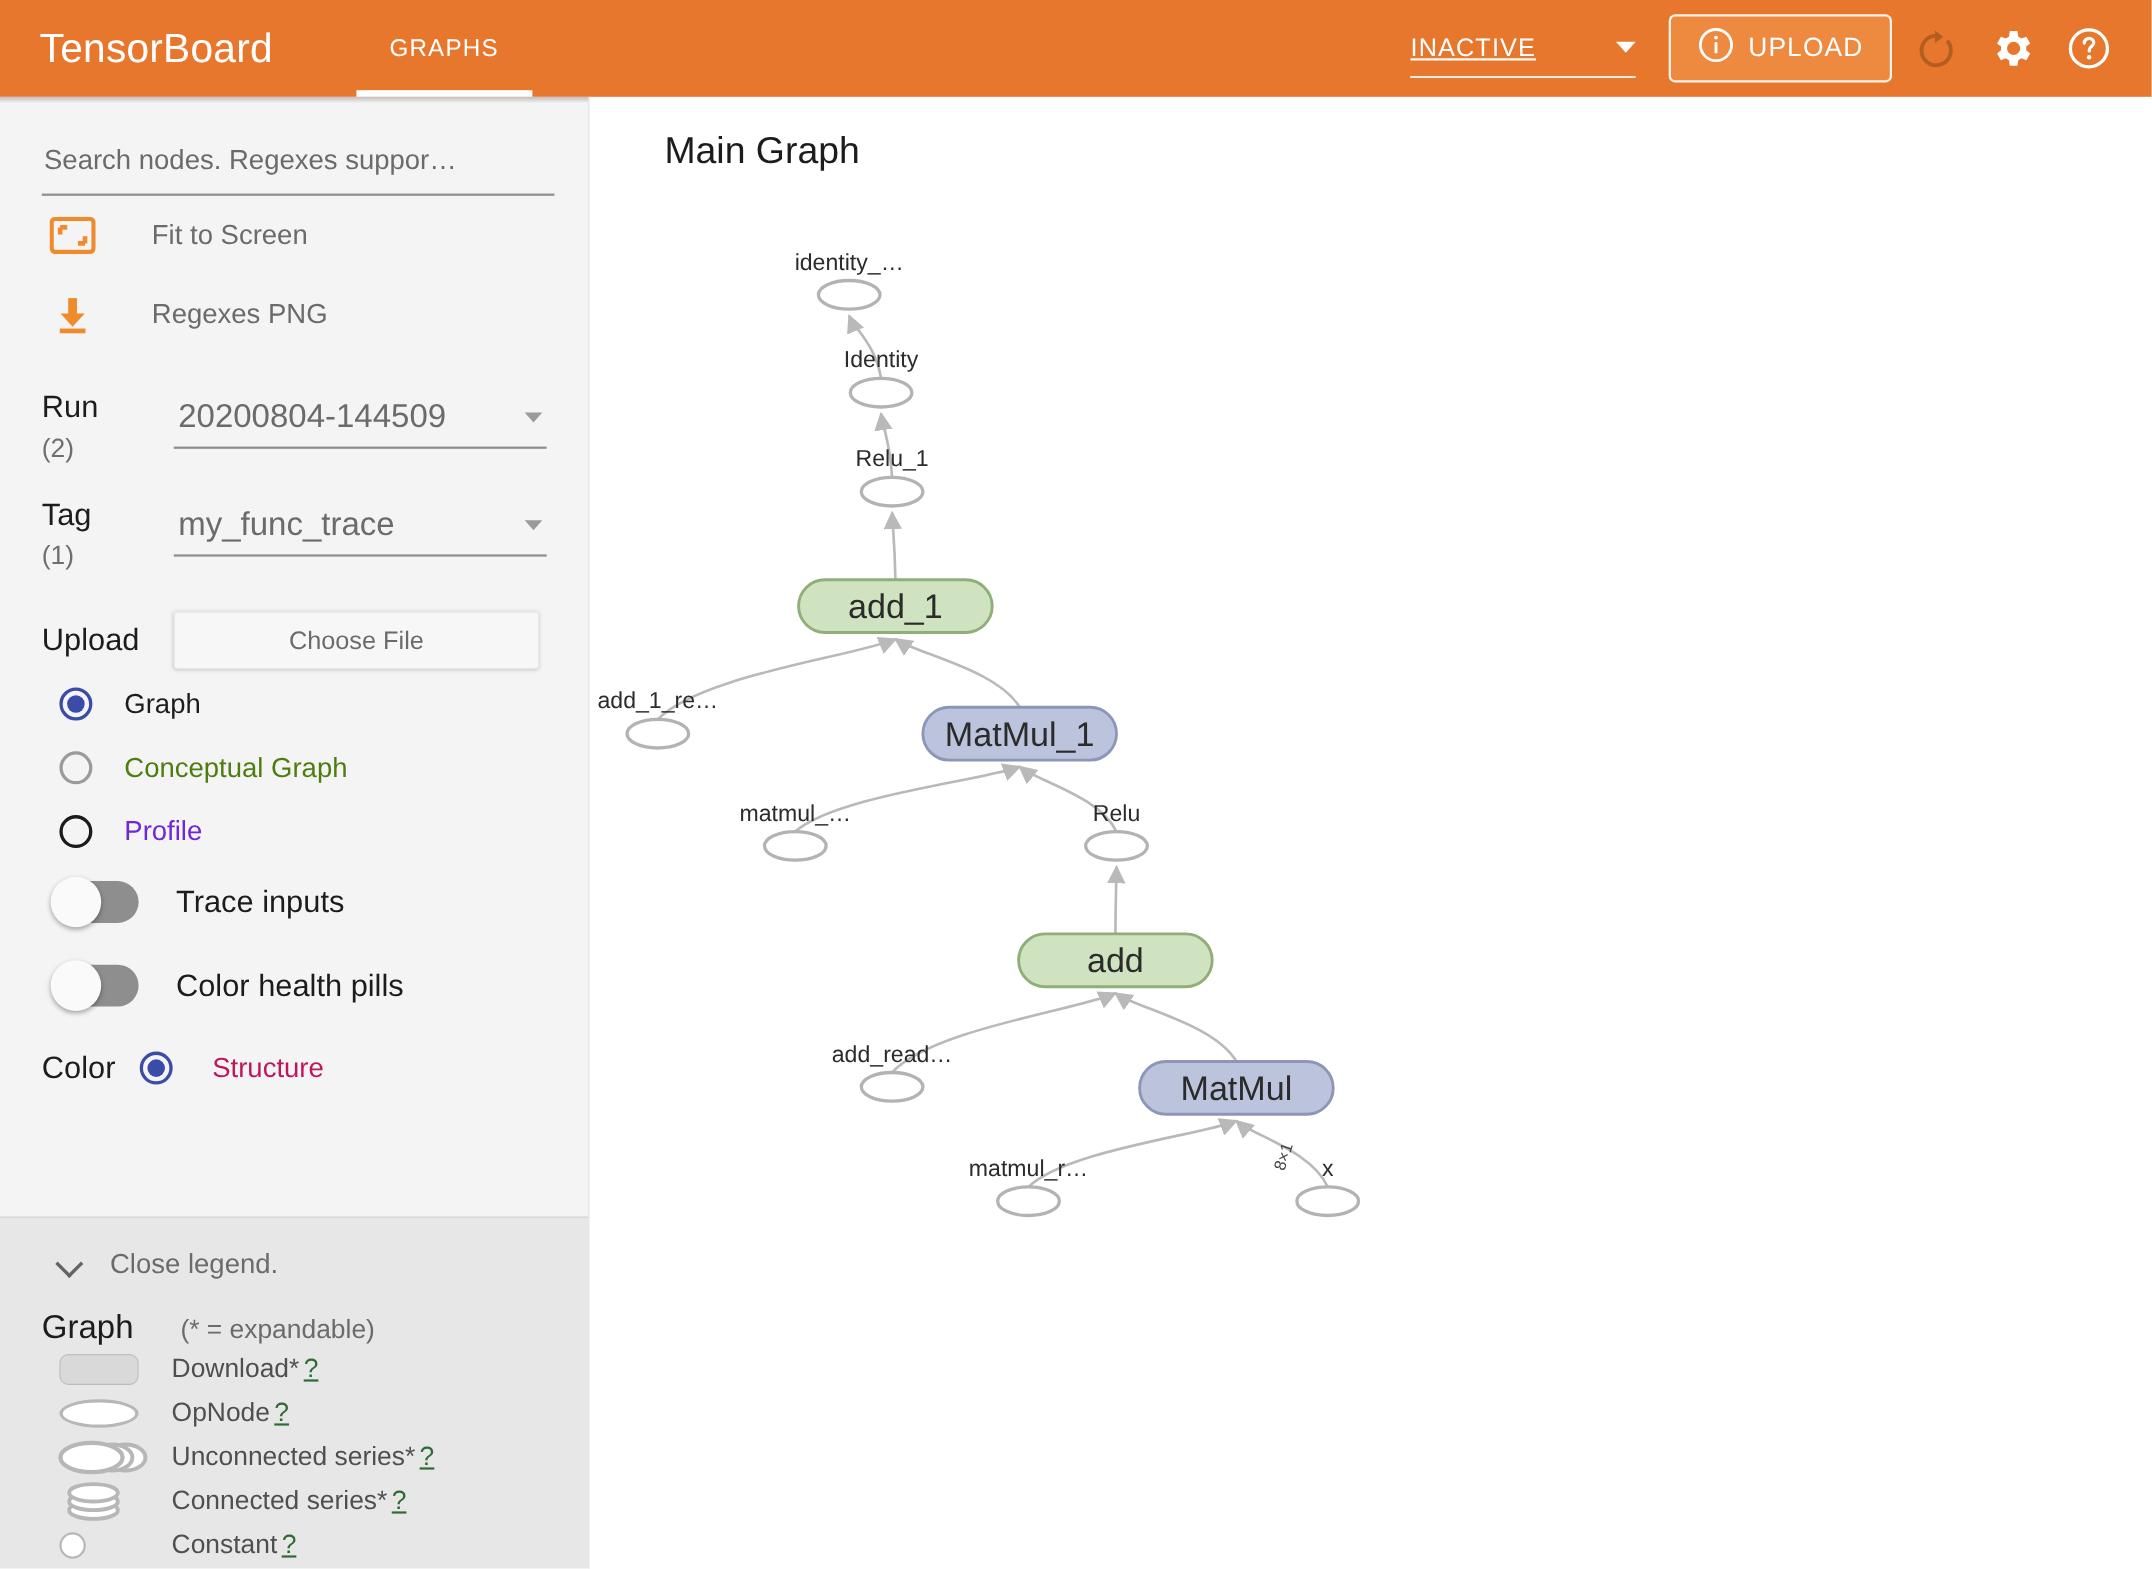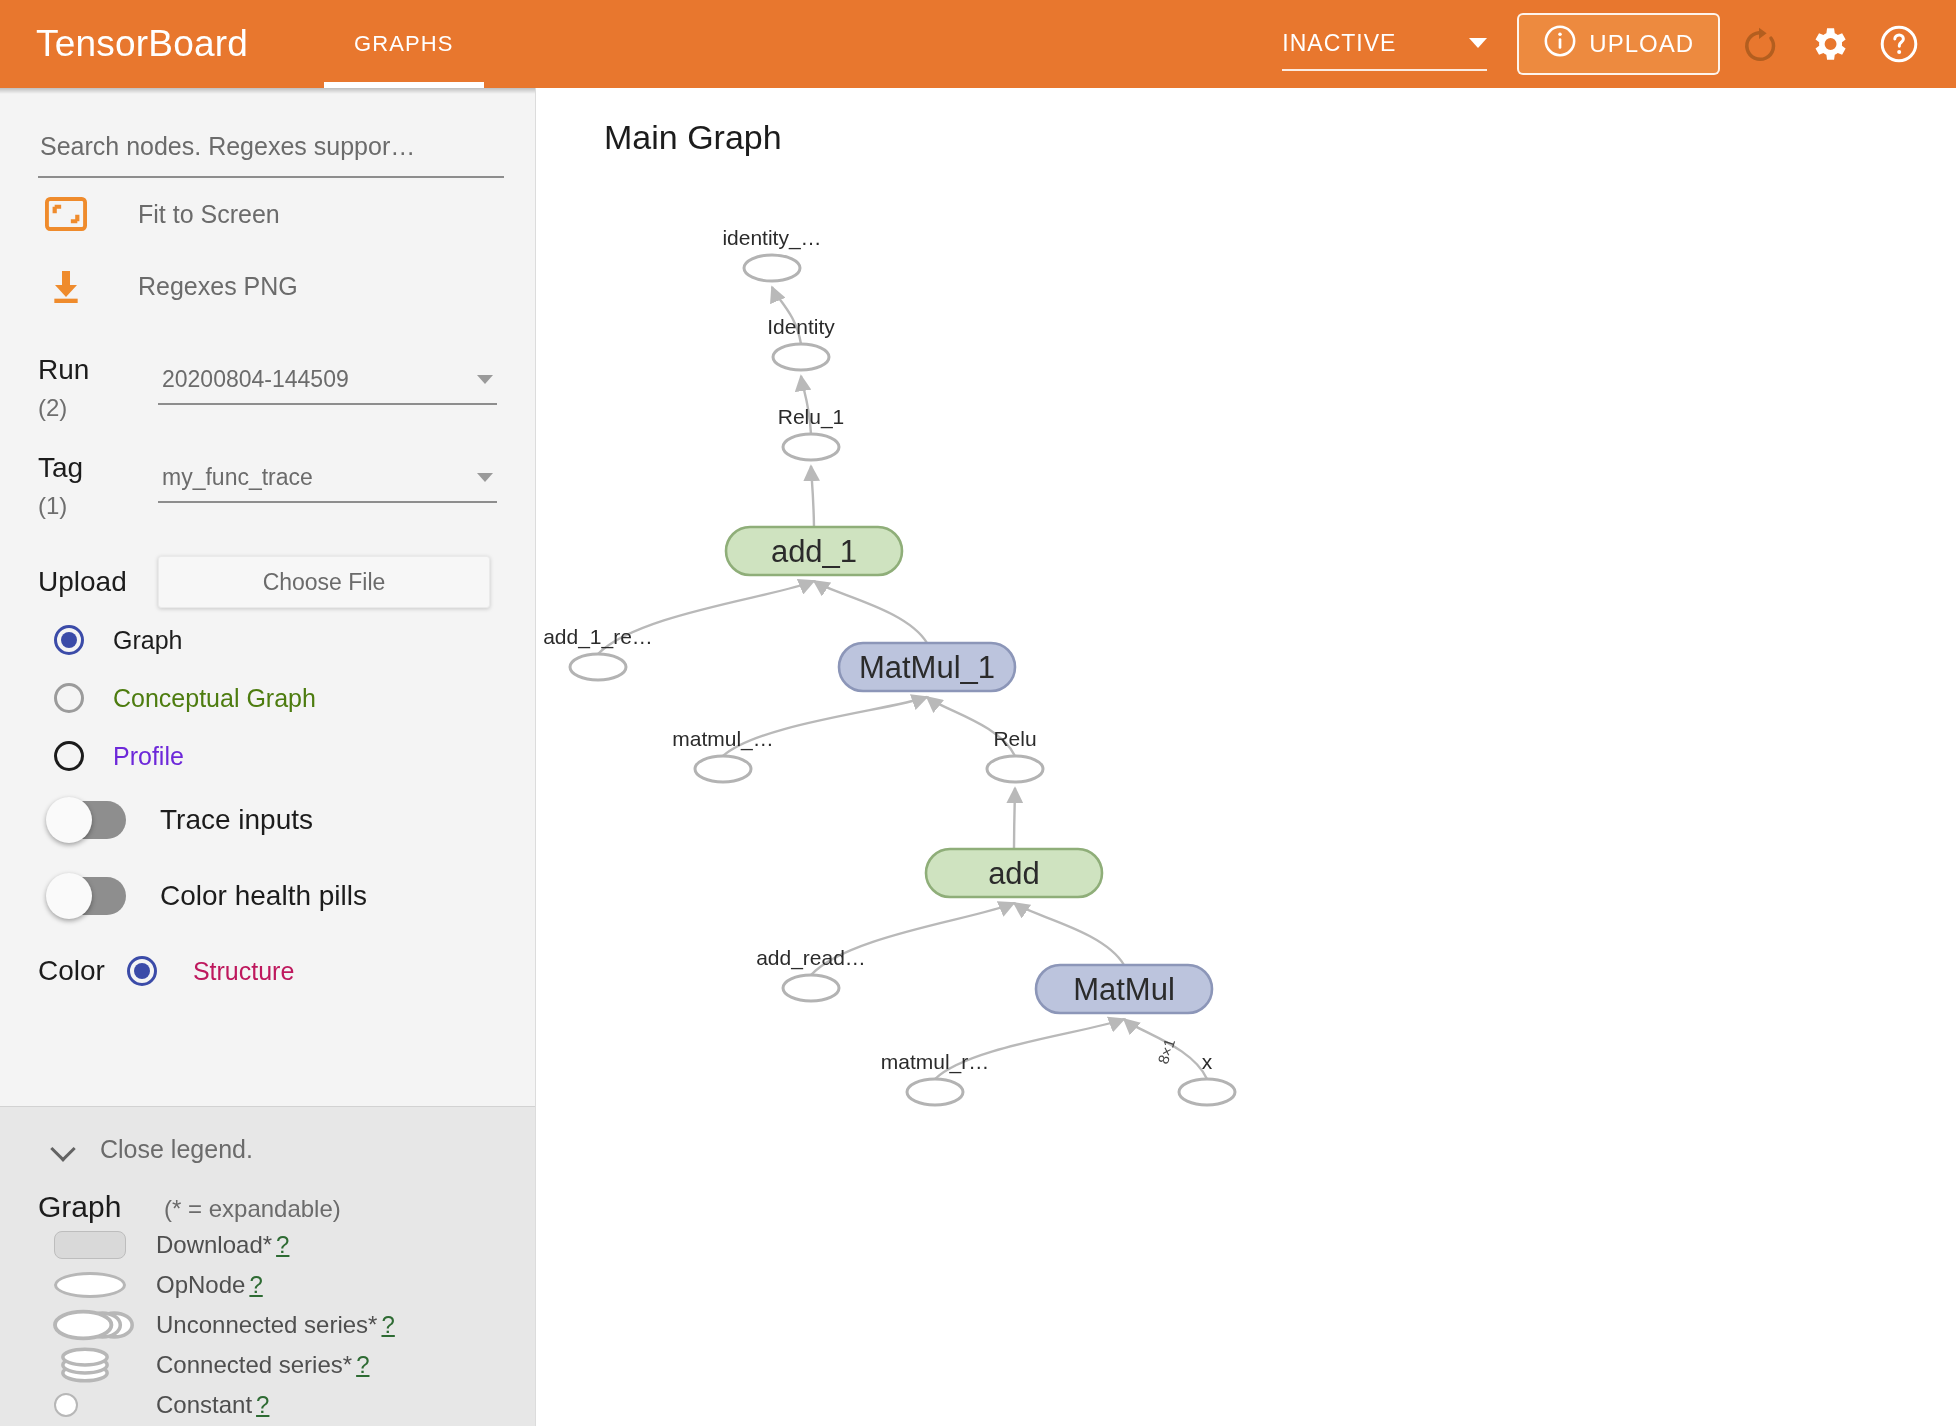--- a/index.html
+++ b/index.html
@@ -43,20 +43,21 @@
   #topbar-right {
     margin-left: auto; display: flex; align-items: center;
     margin-right: 26px; height: 88px;
   }
   #status-select {
     display: flex; align-items: center; justify-content: space-between;
     width: 205px; height: 54px;
     border-bottom: 2px solid rgba(255,255,255,.85);
     margin-right: 30px;
     cursor: pointer;
+    text-decoration: underline;
   }
   #status-select .val { font-size: 23px; letter-spacing: 1px; }
   .caret-down {
     width: 0; height: 0;
     border-left: 9px solid transparent;
     border-right: 9px solid transparent;
     border-top: 10px solid #fff;
   }
   #upload-btn {
     display: flex; align-items: center; gap: 12px;
@@ -128,21 +129,21 @@
   .field-count {
     font-size: 24px; color: #6e6e6e; margin-top: 12px; display: block;
   }
   .field-select {
     width: 340px;
     border-bottom: 2px solid #8d8d8d;
     display: flex; align-items: center; justify-content: space-between;
     padding: 6px 4px 10px 4px;
     cursor: pointer;
   }
-  .field-select .sel-val { font-size: 23px; color: #6b6b6b; }
+  .field-select .sel-val { font-size: 30px; color: #6b6b6b; }
   .caret-gray {
     width: 0; height: 0;
     border-left: 8px solid transparent;
     border-right: 8px solid transparent;
     border-top: 9px solid #9a9a9a;
   }
 
   #upload-row { display: flex; align-items: center; margin-top: 38px; }
   #upload-label { font-size: 28px; color: #1c1c1c; width: 120px; flex: none; }
   #choose-file {

